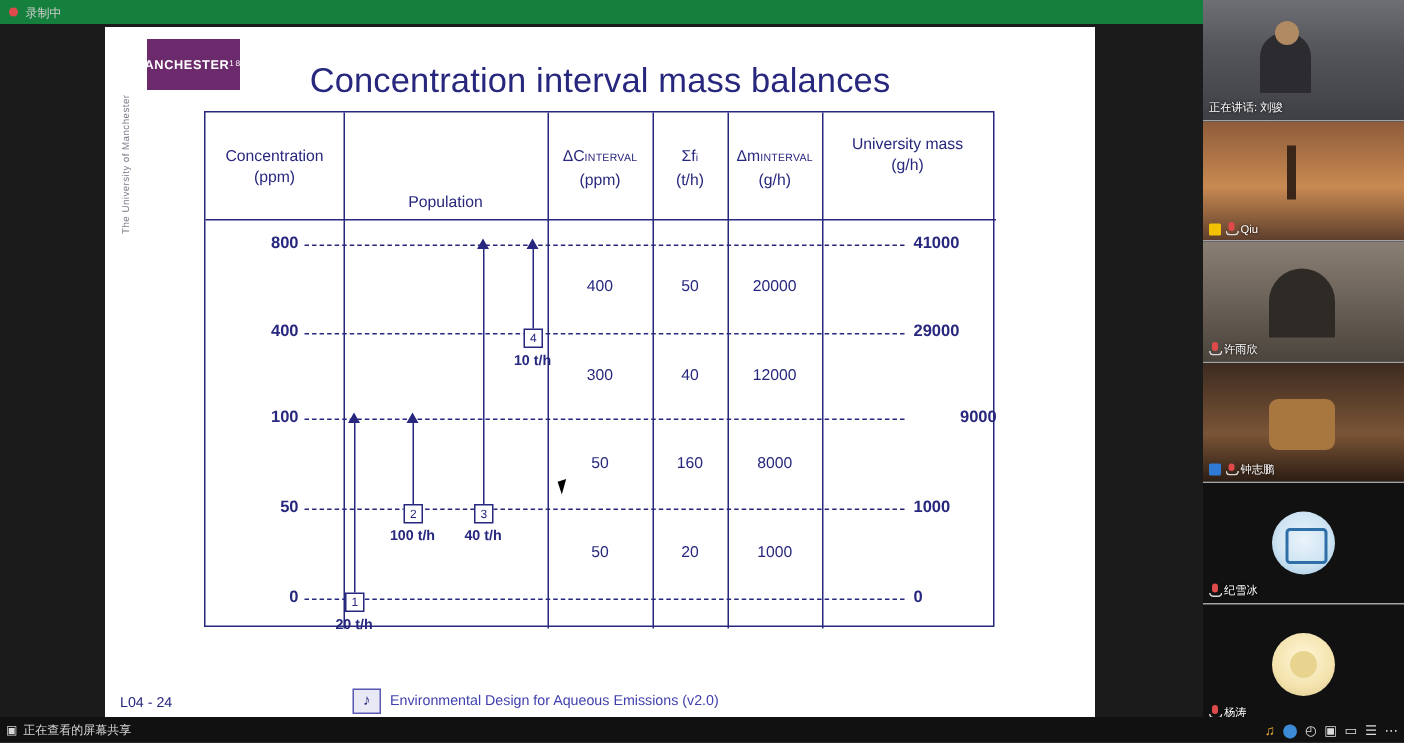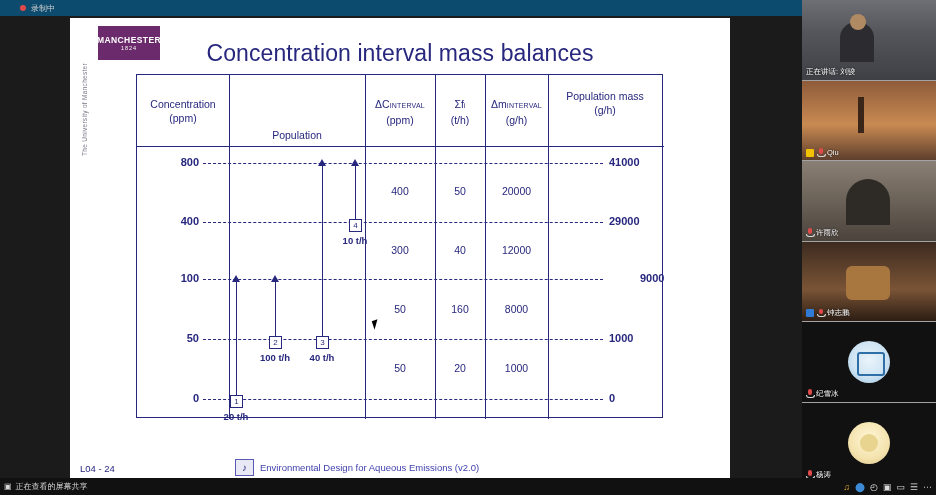--- a/index.html
+++ b/index.html
@@ -19,25 +19,25 @@
     height: 495px;
     background: #1b1b1b;
   }
 
   
   .topbar {
     position: absolute;
     left: 0; top: 0;
     width: 802px;
     height: 16px;
-    background: #0c4a6e;
+    background: #15803d;
     display: flex;
     align-items: center;
     gap: 5px;
-    padding-left: 20px;
+    padding-left: 6px;
     box-sizing: border-box;
   }
   .rec-dot {
     width: 6px; height: 6px;
     border-radius: 50%;
     background: #e04a4a;
   }
   .rec-text {
     color: #cfcfcf;
     font-size: 8px;
@@ -72,21 +72,21 @@
     line-height: 9px;
     text-align: right;
   }
   .logo {
     position: absolute;
     left: 28px; top: 8px;
     width: 62px; height: 34px;
     background: #6b2a6b;
     color: #fff;
     display: flex;
-    flex-direction: column;
+    flex-direction: row;
     align-items: center;
     justify-content: center;
     font-size: 8.5px;
     font-weight: bold;
     letter-spacing: .4px;
   }
   .logo .logo-sub {
     font-size: 5.5px;
     font-weight: normal;
     letter-spacing: 1px;
@@ -430,21 +430,21 @@
         </div>
         <div class="colhead" style="left:298px; top:22px; width:50px;">
           <div><span>Σf</span><span class="sub">i</span></div>
           <div>(t/h)</div>
         </div>
         <div class="colhead" style="left:348px; top:22px; width:63px;">
           <div><span>Δm</span><span class="sub">INTERVAL</span></div>
           <div>(g/h)</div>
         </div>
         <div class="colhead" style="left:411px; top:14px; width:114px;">
-          <div>Population mass</div>
+          <div>University mass</div>
           <div>(g/h)</div>
         </div>
 
         <div class="dash" style="left:66px; top:88px;  width:400px;"></div>
         <div class="dash" style="left:66px; top:147px; width:400px;"></div>
         <div class="dash" style="left:66px; top:204px; width:400px;"></div>
         <div class="dash" style="left:66px; top:264px; width:400px;"></div>
         <div class="dash" style="left:66px; top:324px; width:400px;"></div>
 
         <div class="ylabel" style="left:0; top:81px;  width:62px;">800</div>

